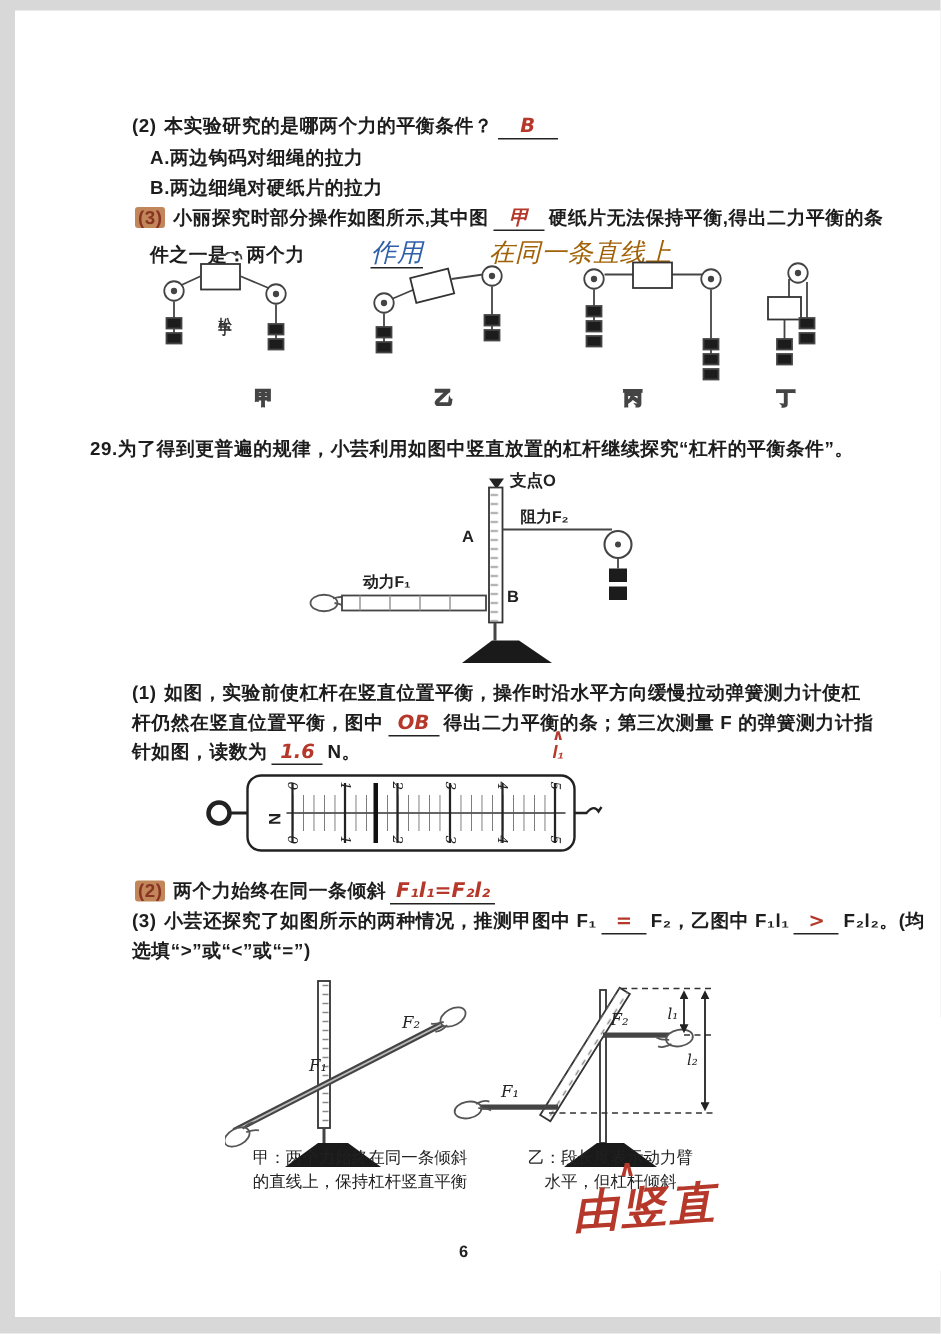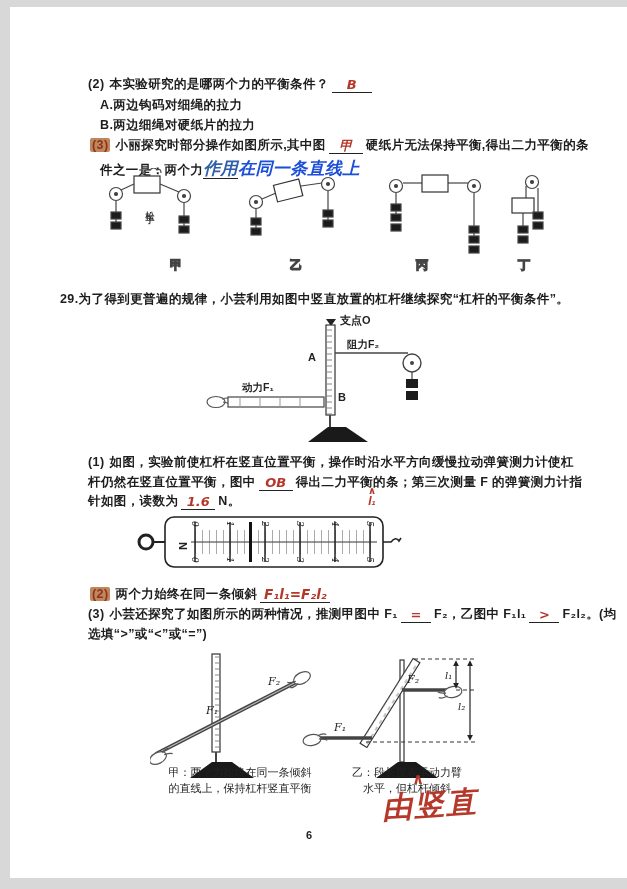--- a/index.html
+++ b/index.html
@@ -19,22 +19,22 @@
   .lbl{margin-right:5px;}
   .blank{
     display:inline-block;border-bottom:1.4px solid #222;text-align:center;
     height:14px;line-height:13px;vertical-align:bottom;margin:0 3px;
   }
   .w30{min-width:30px}.w34{min-width:34px}.w40{min-width:40px}.w70{min-width:70px}
   .hw{
     color:#b5382a;font-style:italic;font-weight:bold;
     font-family:"DejaVu Sans",sans-serif;font-size:13px;letter-spacing:0;
   }
-  .hw-big{font-size:17px;font-style:italic;font-weight:bold;white-space:nowrap;}
-  .red{color:#1d4ed8}
+  .hw-big{font-size:17px;font-style:italic;font-weight:normal;white-space:nowrap;margin-left:44px;}
+  .red{color:#a16207}
   .blue{color:#2f5fa8}
   .hl{
     background:#c1875a;color:#8a3322;padding:0 2px;border-radius:2px;margin-right:5px;
   }
   .caption{
     position:absolute;font-size:11px;color:#222;font-weight:400;
     text-align:center;line-height:16px;white-space:nowrap;
   }
   .vertical-label{
     position:absolute;writing-mode:vertical-rl;font-size:9px;color:#333;

